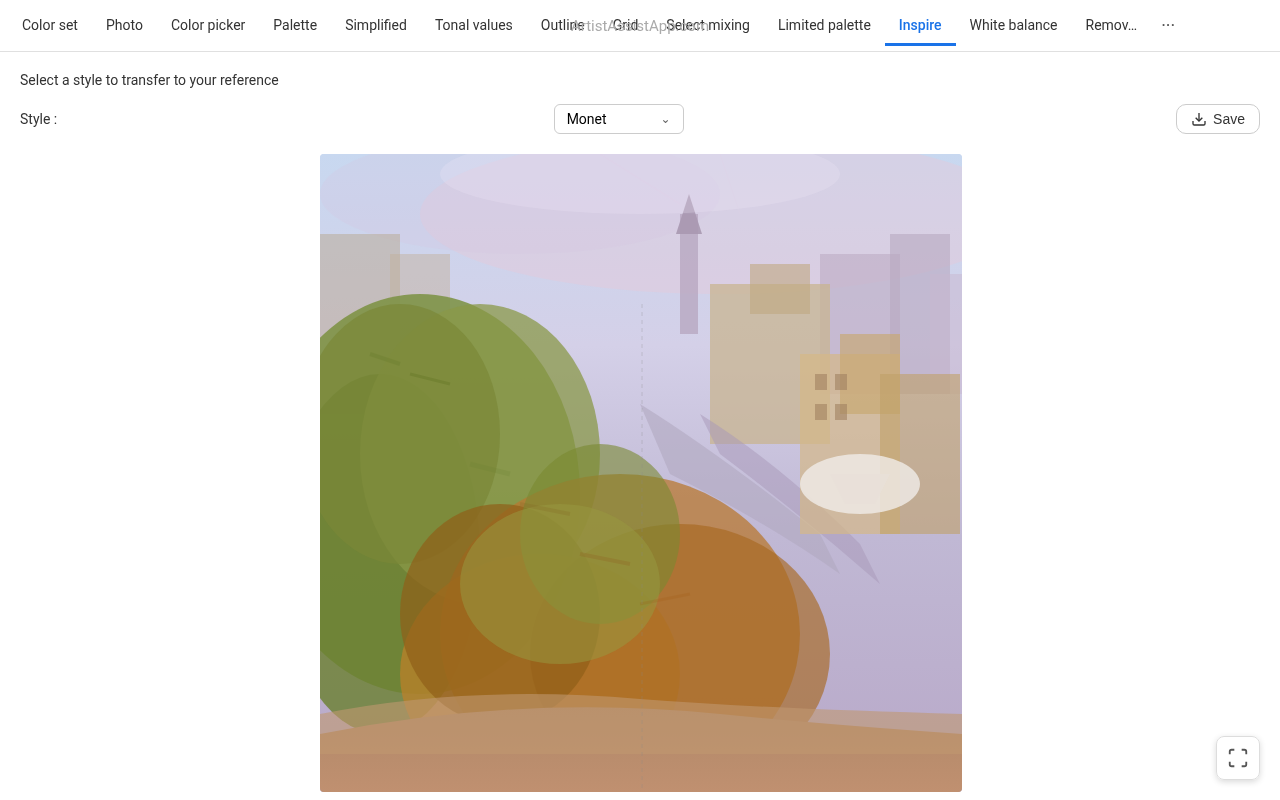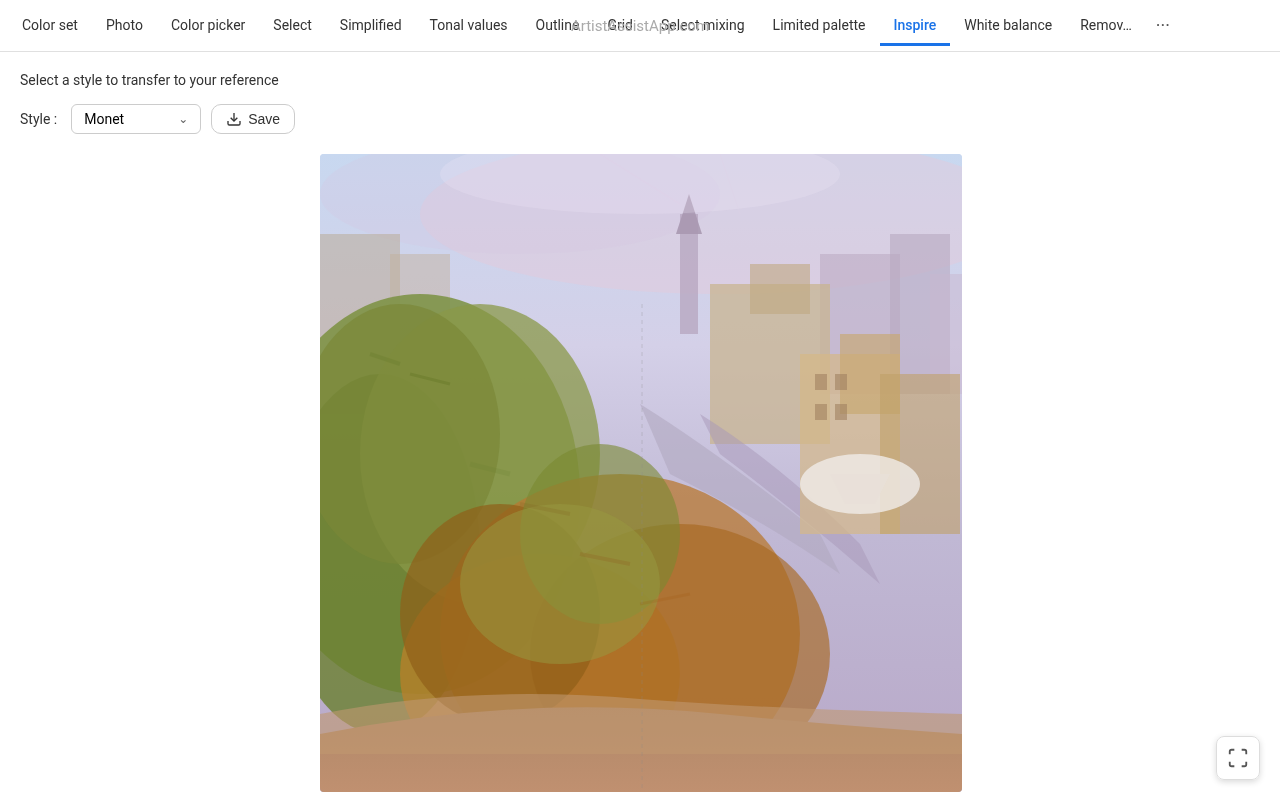--- a/index.html
+++ b/index.html
@@ -56,20 +56,21 @@
     .subtitle {
       font-size: 14px;
       color: #333;
       margin-bottom: 16px;
     }
     .controls-row {
       display: flex;
       align-items: center;
       gap: 10px;
       margin-bottom: 20px;
+      justify-content: space-between;
     }
     .style-label {
       font-size: 14px;
       color: #333;
       margin-right: 4px;
     }
     .style-select {
       display: flex;
       align-items: center;
       border: 1px solid #ccc;
@@ -158,21 +159,21 @@
   </style>
 </head>
 <body>
 
 <nav class="nav-bar">
   <span class="nav-watermark">ArtistAssistApp.com</span>
 
   <div class="nav-item">Color set</div>
   <div class="nav-item">Photo</div>
   <div class="nav-item">Color picker</div>
-  <div class="nav-item">Select</div>
+  <div class="nav-item">Palette</div>
   <div class="nav-item">Simplified</div>
   <div class="nav-item">Tonal values</div>
   <div class="nav-item">Outline</div>
   <div class="nav-item">Grid</div>
   <div class="nav-item">Select mixing</div>
   <div class="nav-item">Limited palette</div>
   <div class="nav-item active">Inspire</div>
   <div class="nav-item">White balance</div>
   <div class="nav-item">Remov…</div>
   <div class="nav-more">···</div>

